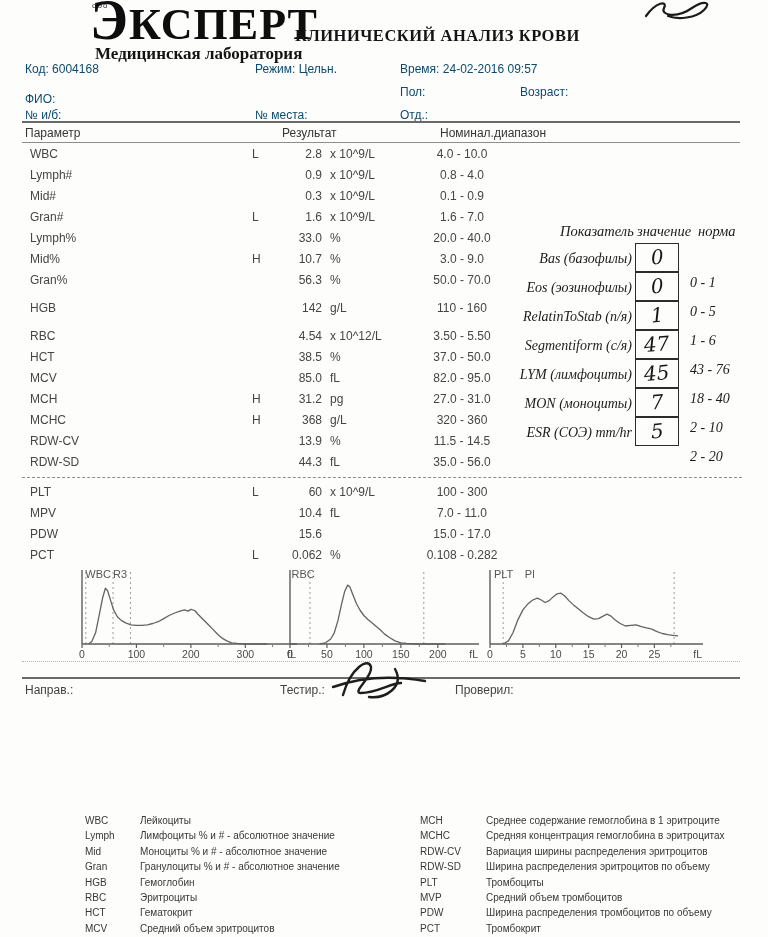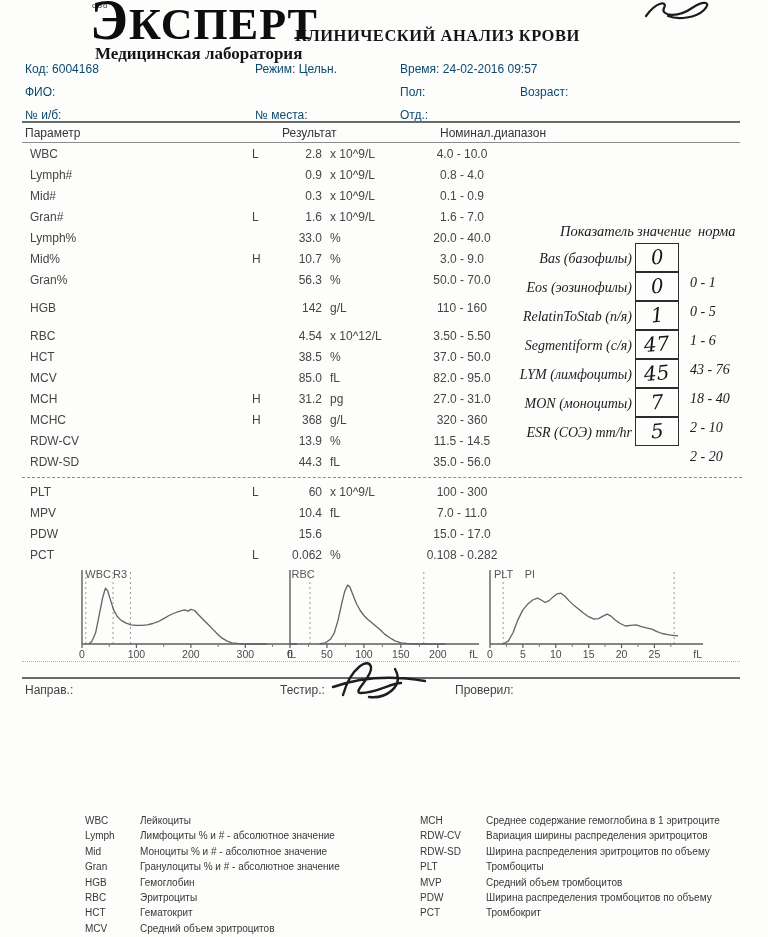--- a/index.html
+++ b/index.html
@@ -68,21 +68,21 @@
   <div class="abs logo" style="left:90px;top:-8px;"><span class="bigE">Э</span><span>КСПЕРТ</span></div>
   <div class="abs logo-sub" style="left:95px;top:44px;">Медицинская лаборатория</div>
   <div class="abs doc-title" style="left:295px;top:26px;">КЛИНИЧЕСКИЙ АНАЛИЗ КРОВИ</div>
   <svg class="abs" style="left:638px;top:0;" width="95" height="34">
     <path d="M8,16 C18,2 30,0 26,8 C22,16 40,18 54,8 C66,0 74,2 66,10 C58,18 40,20 30,16" fill="none" stroke="#1c1c1c" stroke-width="2.2" stroke-linecap="round"></path>
   </svg>
 
   <div class="abs inf" style="left:25px;top:62px;"><span>Код:</span> <span>6004168</span></div>
   <div class="abs inf" style="left:255px;top:62px;"><span>Режим:</span> <span>Цельн.</span></div>
   <div class="abs inf" style="left:400px;top:62px;"><span>Время:</span> <span>24-02-2016 09:57</span></div>
-  <div class="abs inf" style="left:25px;top:85px;">ФИО:</div>
+  <div class="abs inf" style="left:25px;top:92px;">ФИО:</div>
   <div class="abs inf" style="left:400px;top:85px;">Пол:</div>
   <div class="abs inf" style="left:520px;top:85px;">Возраст:</div>
   <div class="abs inf" style="left:25px;top:108px;">№ и/б:</div>
   <div class="abs inf" style="left:255px;top:108px;">№ места:</div>
   <div class="abs inf" style="left:400px;top:108px;">Отд.:</div>
 
   <div class="rule" style="top:121px;"></div>
   <div class="abs th" style="left:25px;top:126px;">Параметр</div>
   <div class="abs th" style="left:282px;top:126px;">Результат</div>
   <div class="abs th" style="left:440px;top:126px;">Номинал.диапазон</div>
@@ -350,20 +350,21 @@
       <div class="lrow"><span class="labbr">Lymph</span><span class="ldesc">Лимфоциты % и # - абсолютное значение</span></div>
       <div class="lrow"><span class="labbr">Mid</span><span class="ldesc">Моноциты % и # - абсолютное значение</span></div>
       <div class="lrow"><span class="labbr">Gran</span><span class="ldesc">Гранулоциты % и # - абсолютное значение</span></div>
       <div class="lrow"><span class="labbr">HGB</span><span class="ldesc">Гемоглобин</span></div>
       <div class="lrow"><span class="labbr">RBC</span><span class="ldesc">Эритроциты</span></div>
       <div class="lrow"><span class="labbr">HCT</span><span class="ldesc">Гематокрит</span></div>
       <div class="lrow"><span class="labbr">MCV</span><span class="ldesc">Средний объем эритроцитов</span></div>
     </div>
   <div id="legend-right" class="legend-col" style="left:420px;top:815px;">
       <div class="lrow"><span class="labbr">MCH</span><span class="ldesc">Среднее содержание гемоглобина в 1 эритроците</span></div>
+      <div class="lrow"><span class="labbr">MCHC</span><span class="ldesc">Средняя концентрация гемоглобина в эритроцитах</span></div>
       <div class="lrow"><span class="labbr">RDW-CV</span><span class="ldesc">Вариация ширины распределения эритроцитов</span></div>
       <div class="lrow"><span class="labbr">RDW-SD</span><span class="ldesc">Ширина распределения эритроцитов по объему</span></div>
       <div class="lrow"><span class="labbr">PLT</span><span class="ldesc">Тромбоциты</span></div>
       <div class="lrow"><span class="labbr">MVP</span><span class="ldesc">Средний объем тромбоцитов</span></div>
       <div class="lrow"><span class="labbr">PDW</span><span class="ldesc">Ширина распределения тромбоцитов по объему</span></div>
       <div class="lrow"><span class="labbr">PCT</span><span class="ldesc">Тромбокрит</span></div>
     </div>
 
 </div>
 

